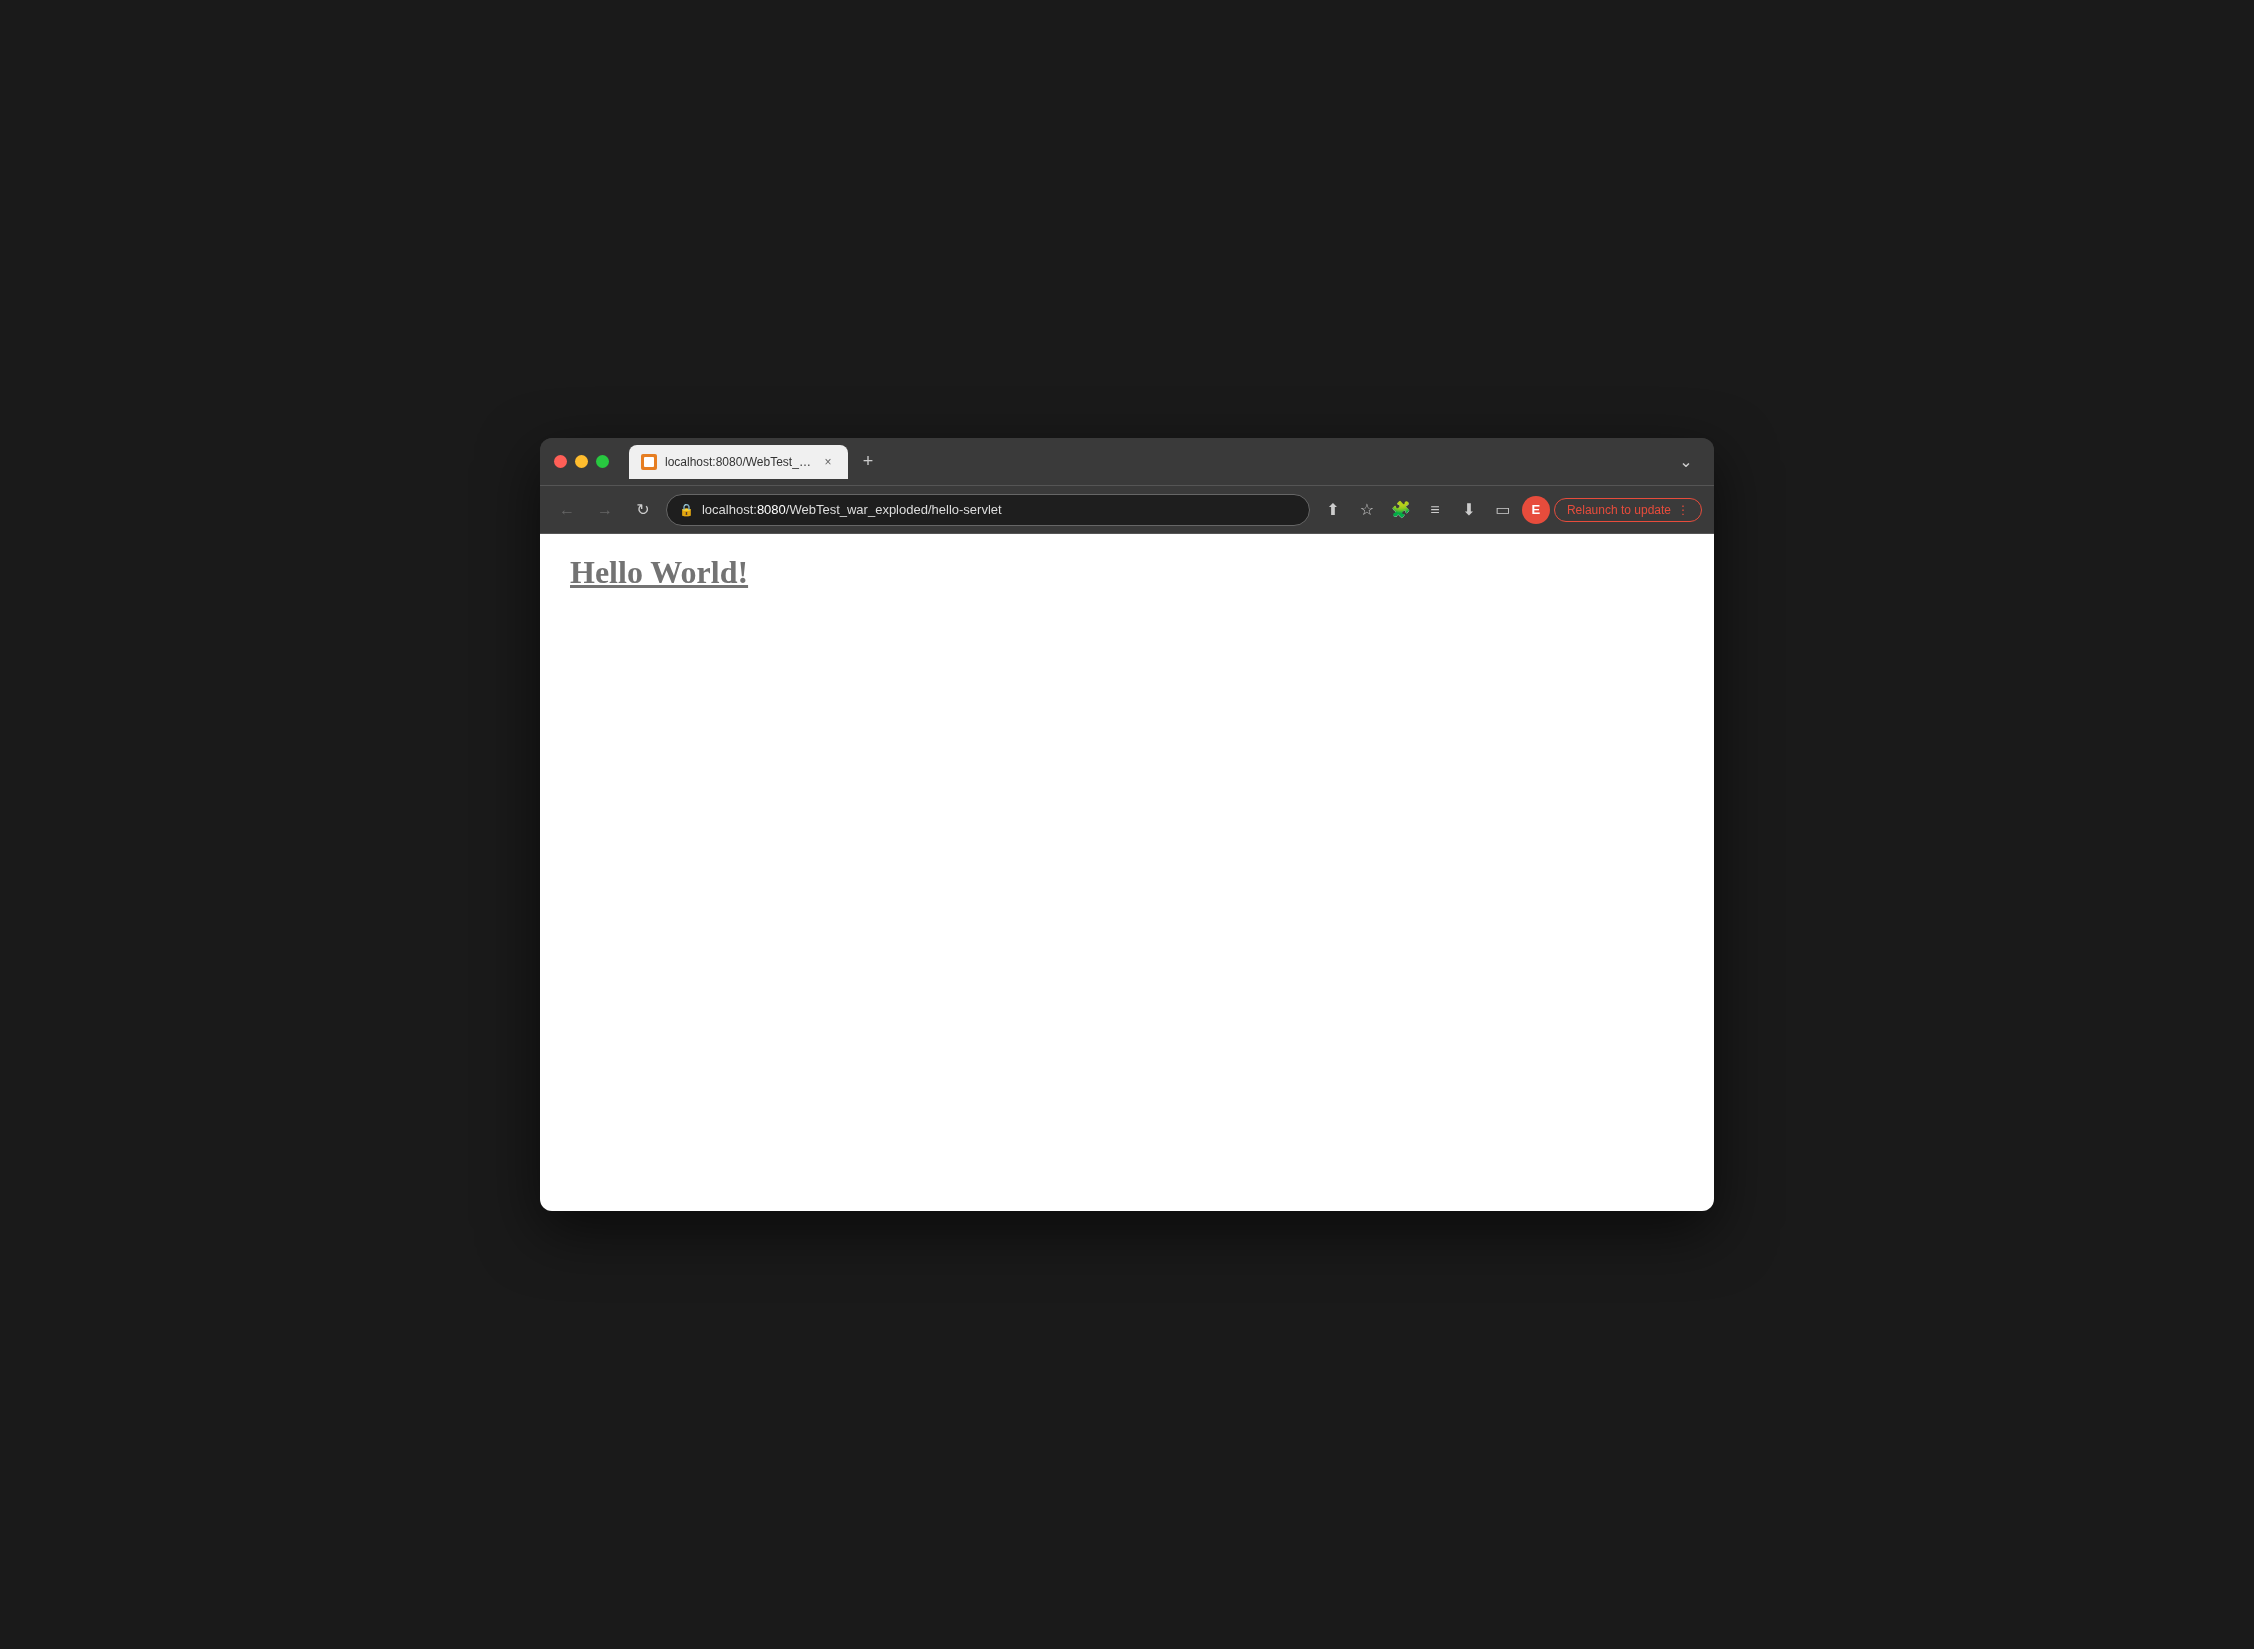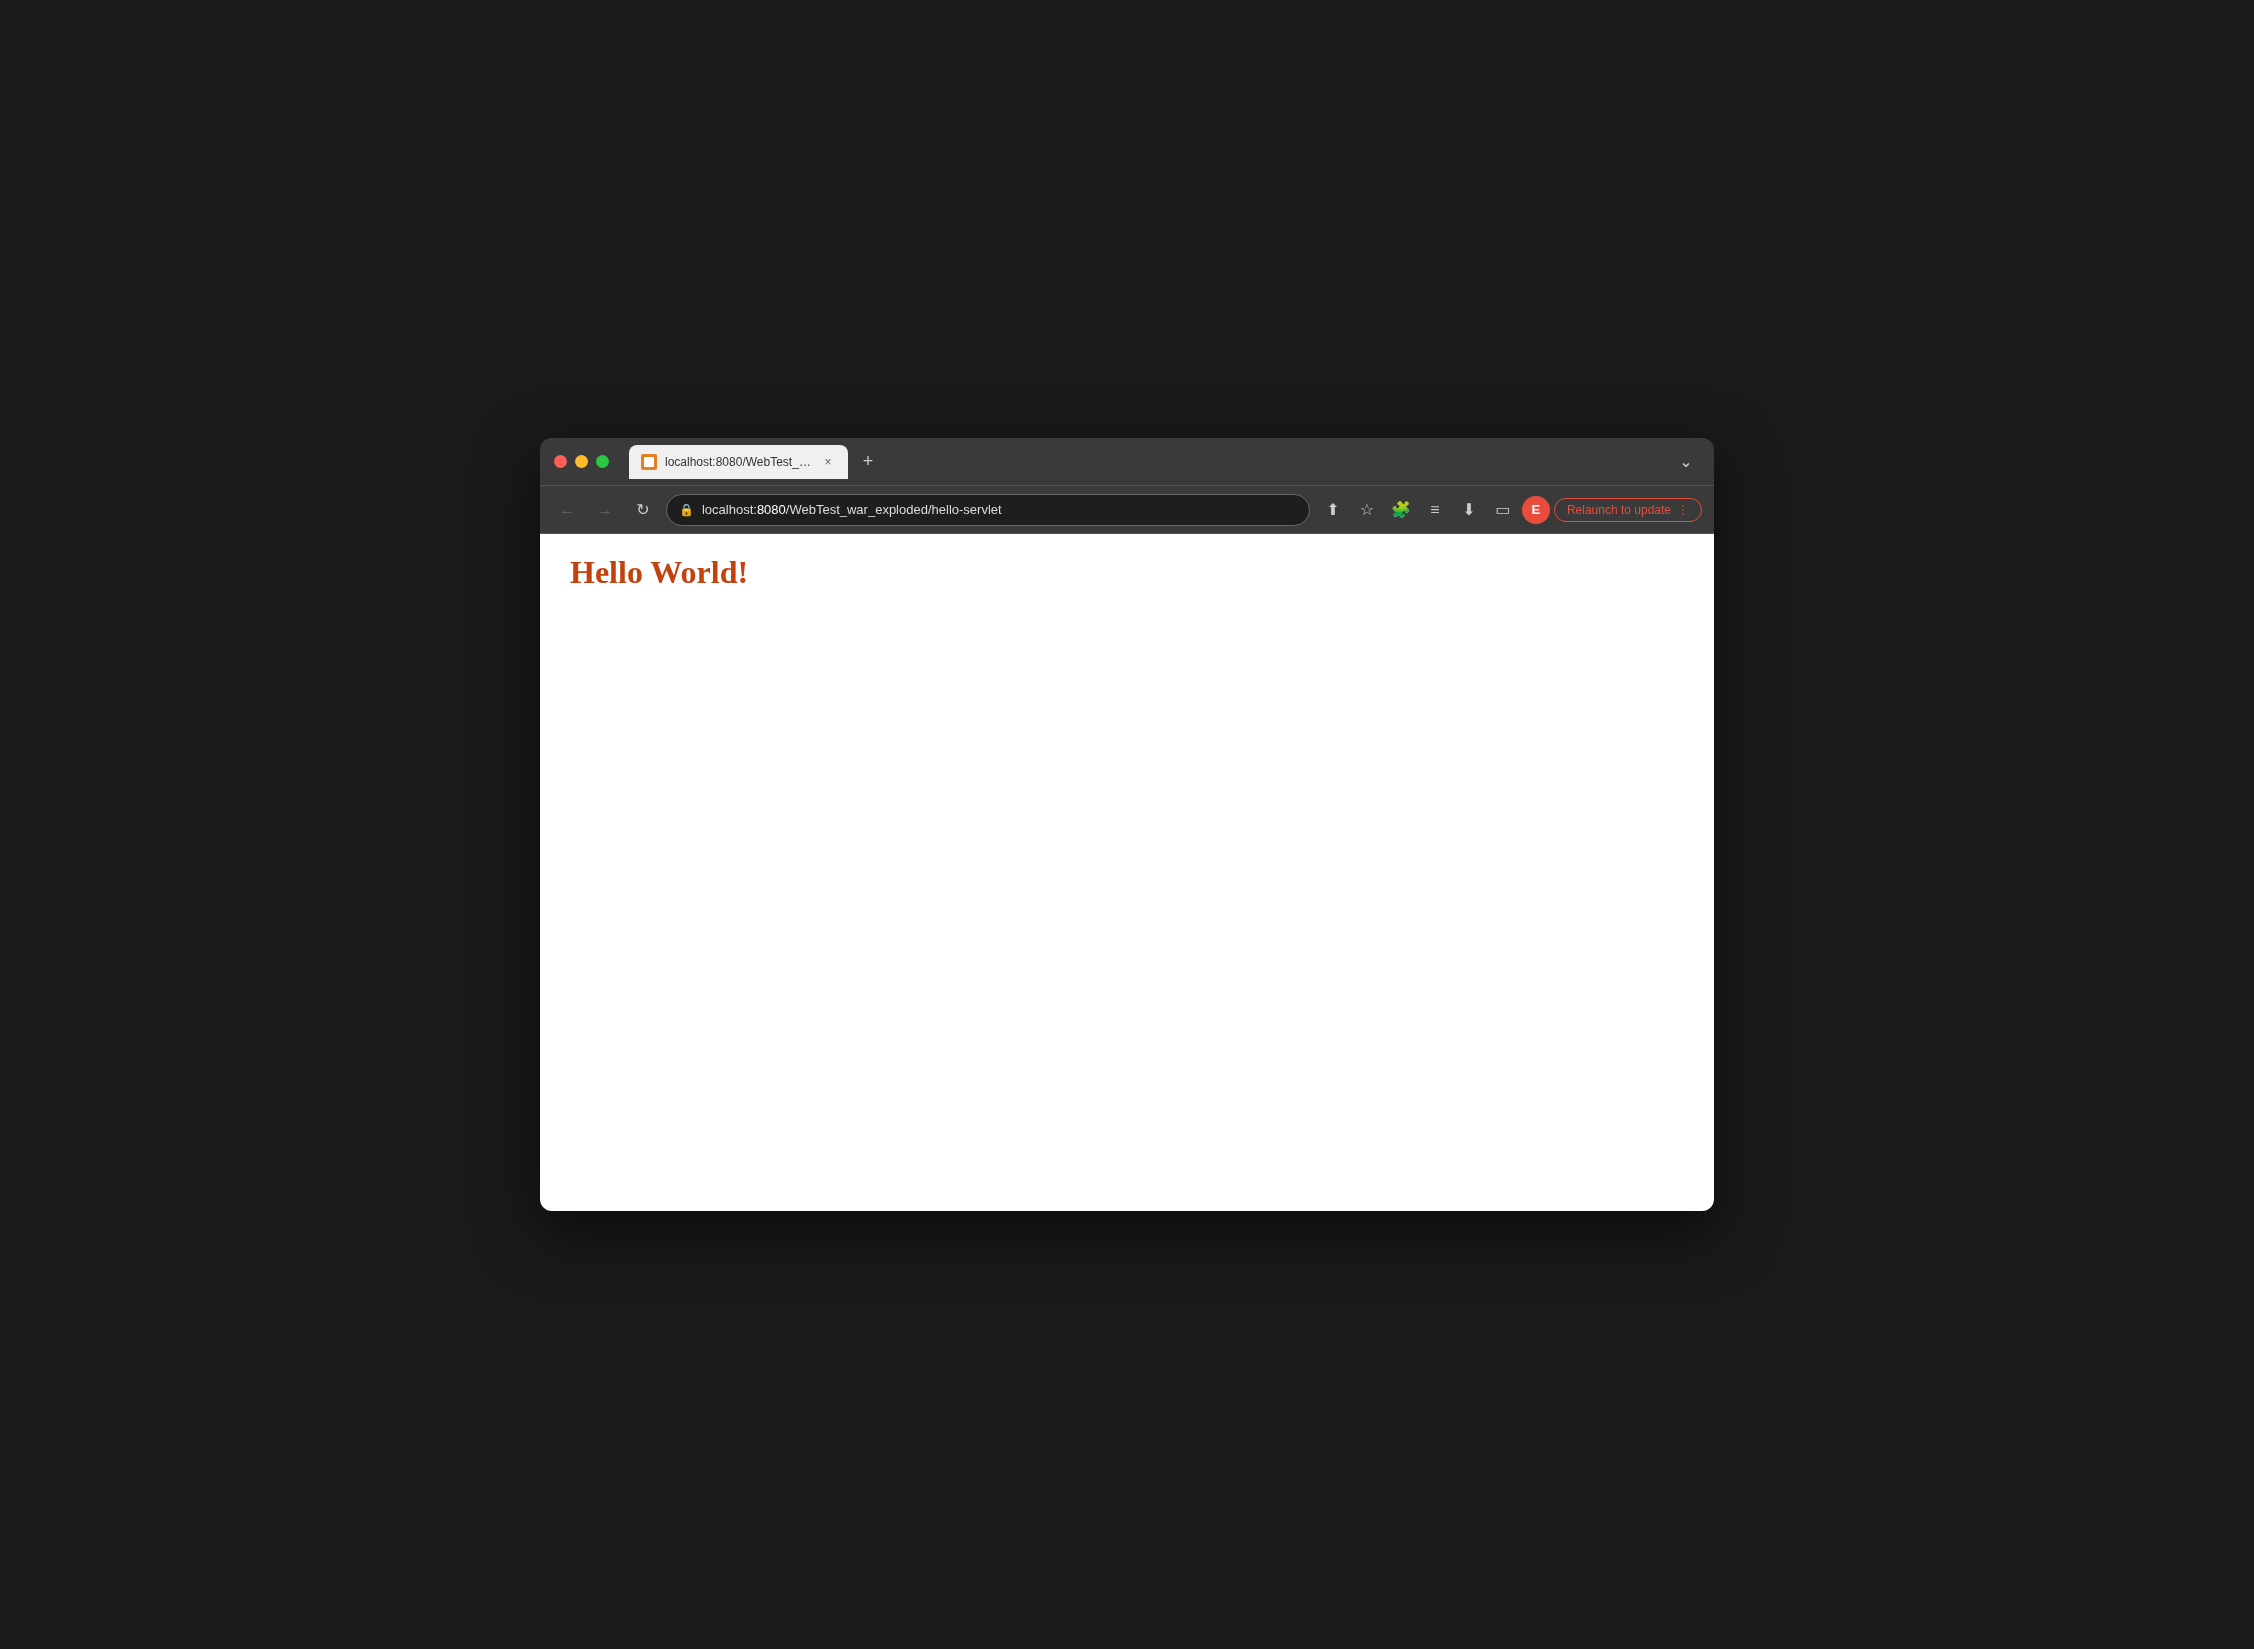--- a/index.html
+++ b/index.html
@@ -265,22 +265,23 @@
     
     .page-content {
       background: #ffffff;
       min-height: 677px;
       padding: 20px 30px;
     }
 
     .page-heading {
       font-size: 32px;
       font-weight: 900;
-      color: #c2410c;
+      color: #737373;
       font-family: Georgia, 'Times New Roman', serif;
+      text-decoration: underline;
     }
   </style>
 </head>
 <body>
 
 <div class="browser-window">
 
   <div class="title-bar">
     <div class="window-controls">
       <button class="window-btn close"></button>

